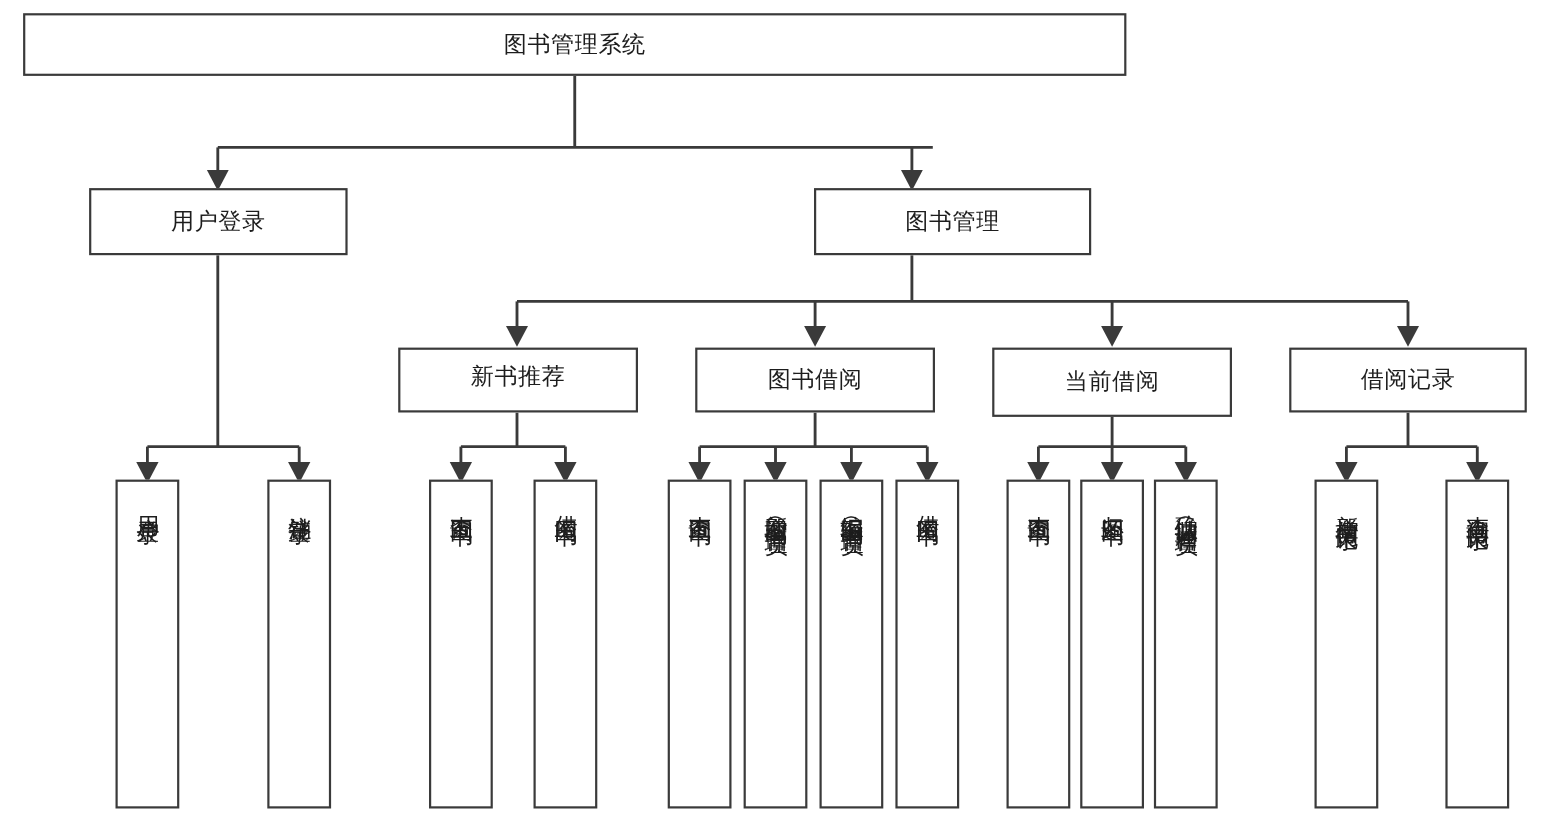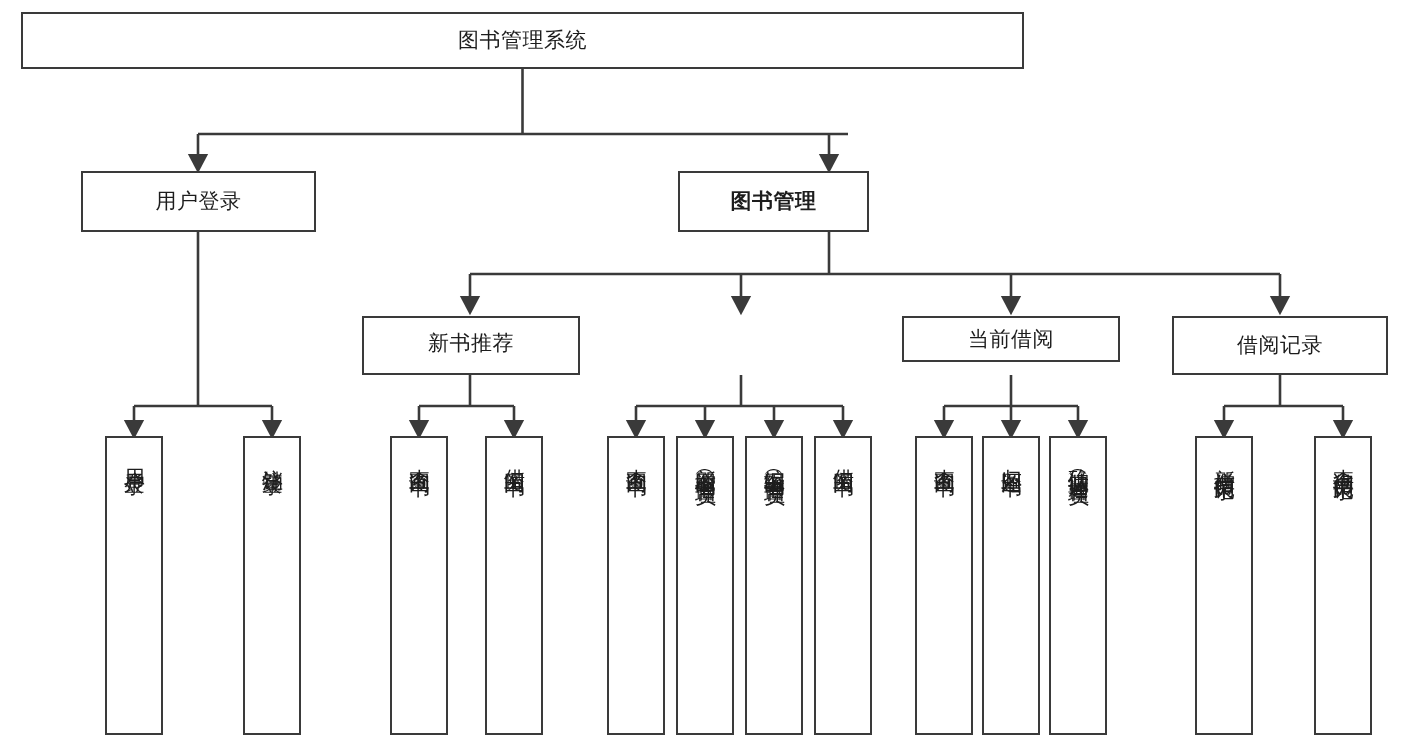--- a/index.html
+++ b/index.html
@@ -126,28 +126,31 @@
     </g>
   </svg>
 
   <div class="node root" style="left:21px; top:12px; width:1003px; height:57px;">
     <span class="label">图书管理系统</span>
   </div>
 
   <div class="node h" style="left:81px; top:171px; width:235px; height:61px;">
     <span class="label">用户登录</span>
   </div>
-  <div class="node h" style="left:678px; top:171px; width:191px; height:61px;font-weight:bold;">
+  <div class="node h" style="left:740px; top:171px; width:252px; height:61px;">
     <span class="label">图书管理</span>
   </div>
 
   <div class="node h" style="left:362px; top:316px; width:218px; height:59px;font-family:Liberation Mono, monospace;">
     <span class="label">新书推荐</span>
   </div>
-  <div class="node h" style="left:902px; top:316px; width:218px; height:46px;">
+  <div class="node h" style="left:632px; top:316px; width:218px; height:59px;">
+    <span class="label">图书借阅</span>
+  </div>
+  <div class="node h" style="left:902px; top:316px; width:218px; height:63px;">
     <span class="label">当前借阅</span>
   </div>
   <div class="node h" style="left:1172px; top:316px; width:216px; height:59px;">
     <span class="label">借阅记录</span>
   </div>
 
   <div class="node v" style="left:105px; top:436px; width:58px; height:299px;">
     <span class="label">用户登录</span>
   </div>
   <div class="node v" style="left:243px; top:436px; width:58px; height:299px;">

